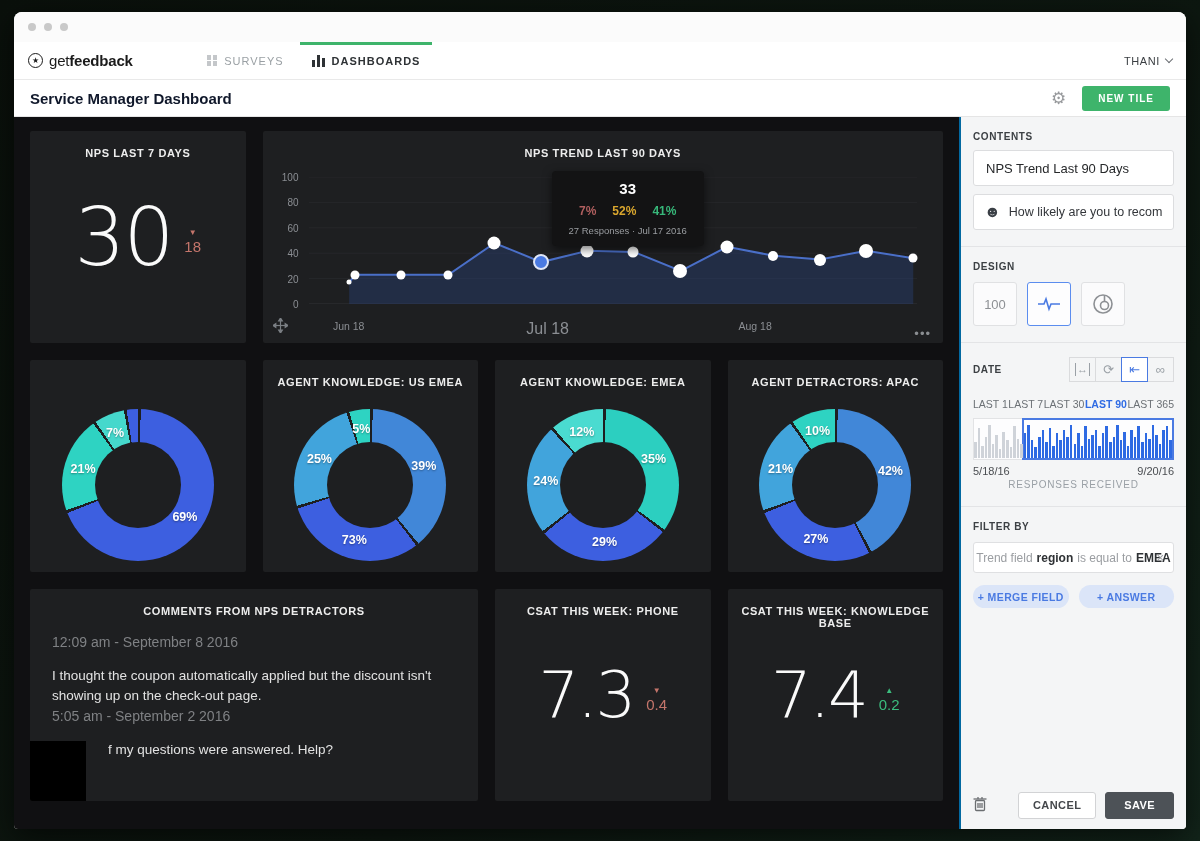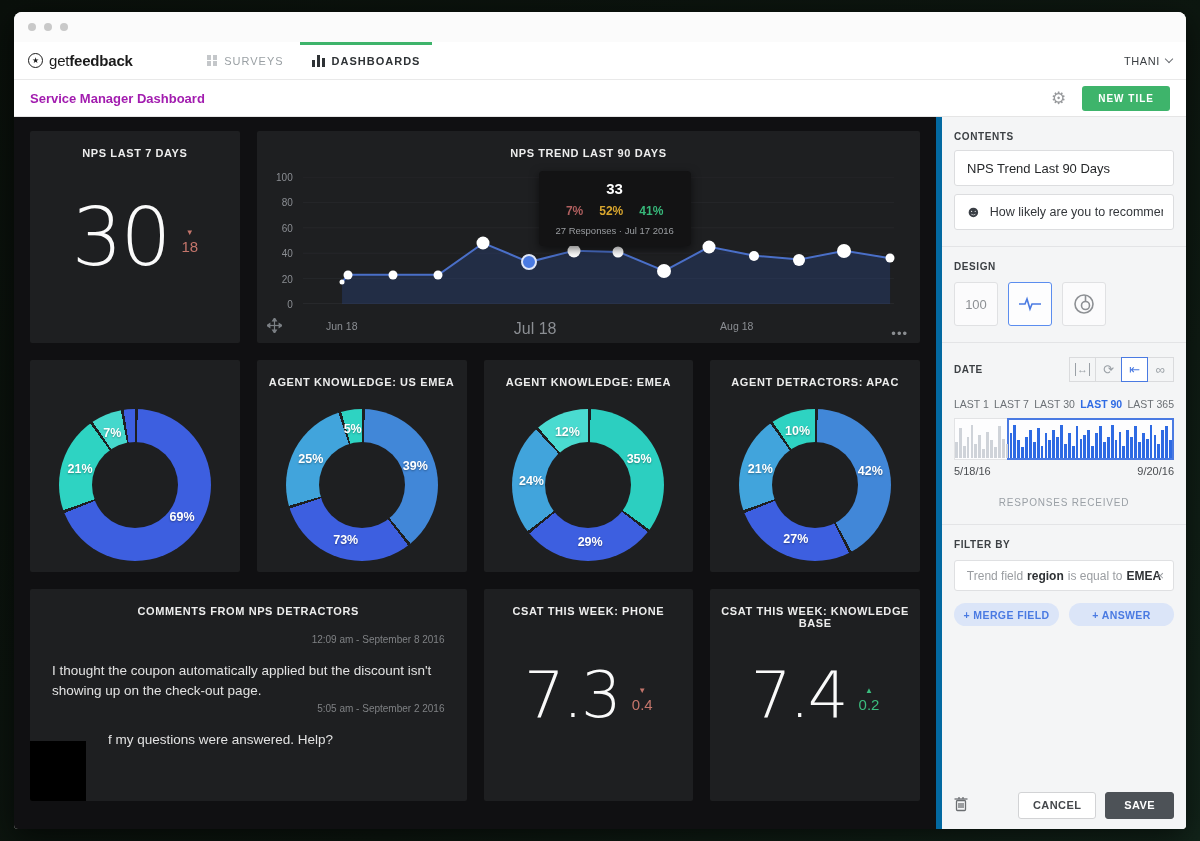--- a/index.html
+++ b/index.html
@@ -33,21 +33,21 @@
   .bars-icon i { width:3px; background:#2e3235; }
   .bars-icon i:nth-child(1){height:7px}.bars-icon i:nth-child(2){height:12px}.bars-icon i:nth-child(3){height:9px}
   .user-menu { margin-left:auto; display:flex; align-items:center; gap:6px; font-size:11px; color:#3a3e42;
                letter-spacing:0.6px; cursor:pointer; }
   .chev { width:6px; height:6px; border-right:1.5px solid #6b6f73; border-bottom:1.5px solid #6b6f73;
           transform:rotate(45deg); margin-top:-3px; }
 
   
   .pageheader { height:37px; background:#fff; border-bottom:1px solid #e5e5e5; display:flex; align-items:center;
                 padding:0 16px; flex:0 0 auto; }
-  .page-title { font-size:13px; font-weight:bold; color:#a21caf; }
+  .page-title { font-size:15px; font-weight:bold; color:#0f172a; }
   .ph-right { margin-left:auto; display:flex; align-items:center; gap:16px; }
   .gear { font-size:17px; color:#97999c; cursor:pointer; line-height:1; }
   .btn-newtile { background:#3eb46b; color:#fff; font-size:10px; font-weight:bold; letter-spacing:1px;
                  padding:7px 16px; border-radius:3px; border:none; cursor:pointer; }
 
   
   .content { flex:1; display:flex; min-height:0; }
   .dashboard { flex:1; background:#101012; padding:14px 16px; display:grid;
                grid-template-columns:repeat(4,1fr); grid-auto-rows:212px; gap:17px; overflow:hidden; }
   .tile { background:#1e1f21; border-radius:2px; position:relative; overflow:hidden; }
@@ -86,26 +86,26 @@
   
   .donut-wrap { position:absolute; left:0; right:0; top:38px; bottom:0; display:flex; align-items:center; justify-content:center; }
   .donut { width:152px; height:152px; border-radius:50%; position:relative; }
   .donut-hole { position:absolute; inset:33px; border-radius:50%; background:#1e1f21; }
   .donut-label { position:absolute; transform:translate(-50%,-50%); color:#fff; font-size:12.5px; font-weight:bold;
                  text-shadow:0 1px 2px rgba(0,0,0,.35); }
 
   
   .comments-body { padding:14px 22px 0; }
   .comment-text { color:#e2e2e2; font-size:13.5px; line-height:1.45; margin-top:16px; }
-  .comment-meta { color:#7f8184; font-size:10px; margin-top:3px;text-align:right; }
+  .comment-meta { color:#7f8184; font-size:14px; margin-top:3px; }
   .comment.clipped .comment-text, .comment.clipped .comment-meta { padding-left:56px; }
   .artifact-overlay { position:absolute; left:0; bottom:0; width:56px; height:60px; background:#000; }
 
   
-  .sidebar { width:250px; background:#f4f5f6; border-left:6px solid #0369a1; position:relative;
+  .sidebar { width:227px; background:#f4f5f6; border-left:2px solid #0369a1; position:relative;
              font-size:12px; color:#3a3e42; }
   .sb-section { padding:0 12px; }
   .sb-label { font-size:10px; font-weight:bold; letter-spacing:0.6px; color:#3c4044; }
   .sb-divider { height:1px; background:#e3e4e6; margin:16px 0 14px; }
   .sb-input { width:100%; height:36px; background:#fff; border:1px solid #dcdddf; border-radius:3px;
               padding:0 12px; font-size:13px; color:#26282a; font-family:inherit; }
   .sb-question { margin-top:8px; height:36px; background:#fff; border:1px solid #dcdddf; border-radius:3px;
                  display:flex; align-items:center; gap:8px; padding:0 10px; cursor:pointer; }
   .smiley { font-size:16px; color:#3a3f45; line-height:1; }
   .sb-question span.qtext { font-size:12.5px; color:#33363a; white-space:nowrap; overflow:hidden; }
@@ -123,21 +123,21 @@
   .dicon.selected { border:1px solid #4a7ae2; background:#fff; color:#4a7ae2; position:relative; z-index:2; }
   .fit-glyph { border-left:1px solid currentColor; border-right:1px solid currentColor; padding:0 1px;
                font-size:11px; line-height:1.1; }
   .ranges { display:flex; justify-content:space-between; margin-top:16px; font-size:10.5px; color:#6b7075; }
   .ranges span { cursor:pointer; }
   .ranges .selected { color:#2f6be4; font-weight:bold; }
   .spark { position:relative; height:42px; margin-top:8px; background:#fdfdfe; border:1px solid #e2e3e5; }
   .spark i { position:absolute; bottom:1px; }
   .spark-sel { position:absolute; top:-1px; bottom:-1px; left:24%; right:-1px; border:2px solid #4a7ae2; }
   .spark-dates { display:flex; justify-content:space-between; margin-top:5px; font-size:11px; color:#4a4d51; }
-  .spark-caption { text-align:center; font-size:10px; letter-spacing:0.8px; color:#9aa0a6; margin-top:20px; }
+  .spark-caption { text-align:center; font-size:10px; letter-spacing:0.8px; color:#9aa0a6; margin-top:2px; }
 
   .filter-chip { margin-top:10px; height:31px; background:#fff; border:1px solid #dfe0e2; border-radius:3px;
                  display:flex; align-items:center; justify-content:center; gap:4px; font-size:12px;
                  color:#9a9da1; position:relative; }
   .filter-chip b { color:#2e3134; }
   .chip-close { position:absolute; right:9px; color:#9a9da1; font-size:13px; cursor:pointer; }
   .pill-row { display:flex; gap:10px; margin-top:12px; }
   .pill { flex:1; height:23px; border-radius:12px; background:#dbe5f8; color:#4a7ae2; border:none;
           font-size:10.5px; font-weight:bold; letter-spacing:0.4px; cursor:pointer; font-family:inherit; }
 

